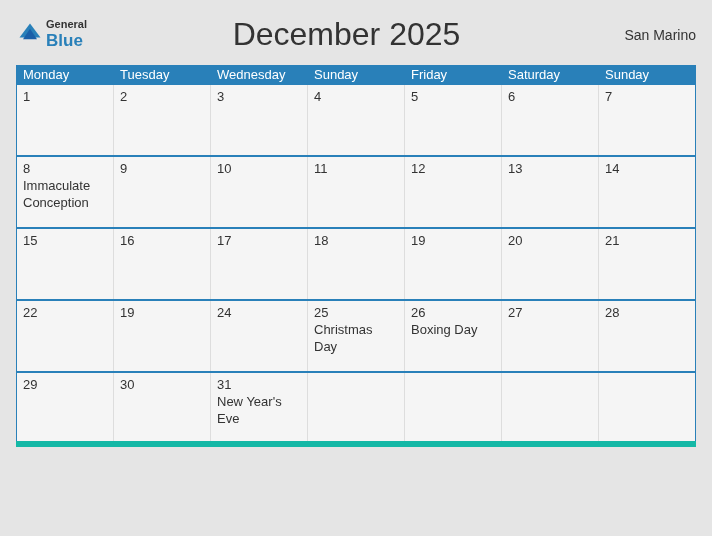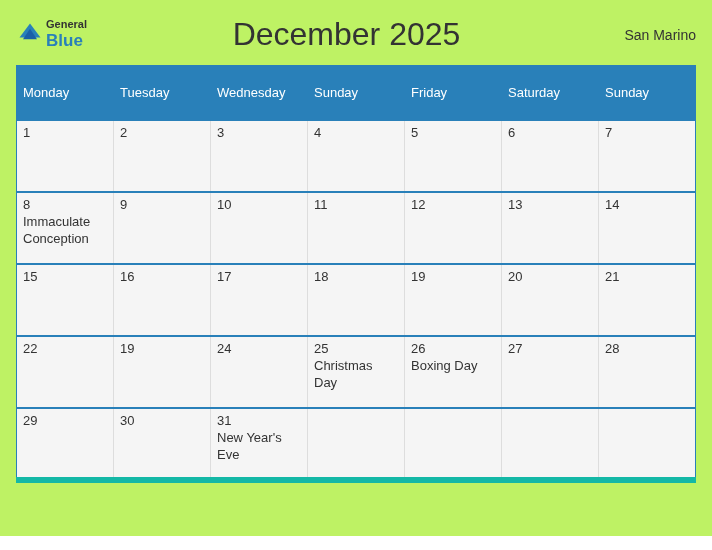--- a/index.html
+++ b/index.html
@@ -7,21 +7,21 @@
       font-family: Arial, sans-serif;
       background: #fff;
       width: 712px;
       height: 550px;
       overflow: hidden;
     }
     .calendar-container {
       width: 712px;
       height: 536px;
       padding: 16px 16px 10px 16px;
-      background: #bef264;
+      background: #e5e5e5;
     }
     .header {
       display: flex;
       align-items: center;
       justify-content: space-between;
       margin-bottom: 12px;
     }
     .logo {
       display: flex;
       align-items: center;
@@ -56,21 +56,21 @@
     }
     .calendar-table {
       width: 100%;
       border-collapse: collapse;
       table-layout: fixed;
     }
     .day-header {
       background: #2980b9;
       color: #fff;
       text-align: left;
-      padding: 19px 6px;
+      padding: 1px 6px;
       font-size: 13px;
       font-weight: normal;
       border: 1px solid #2980b9;
     }
     .week-row td {
       border-top: 2px solid #2980b9;
       border-left: 1px solid #ddd;
       vertical-align: top;
       padding: 4px 6px;
       height: 72px;

